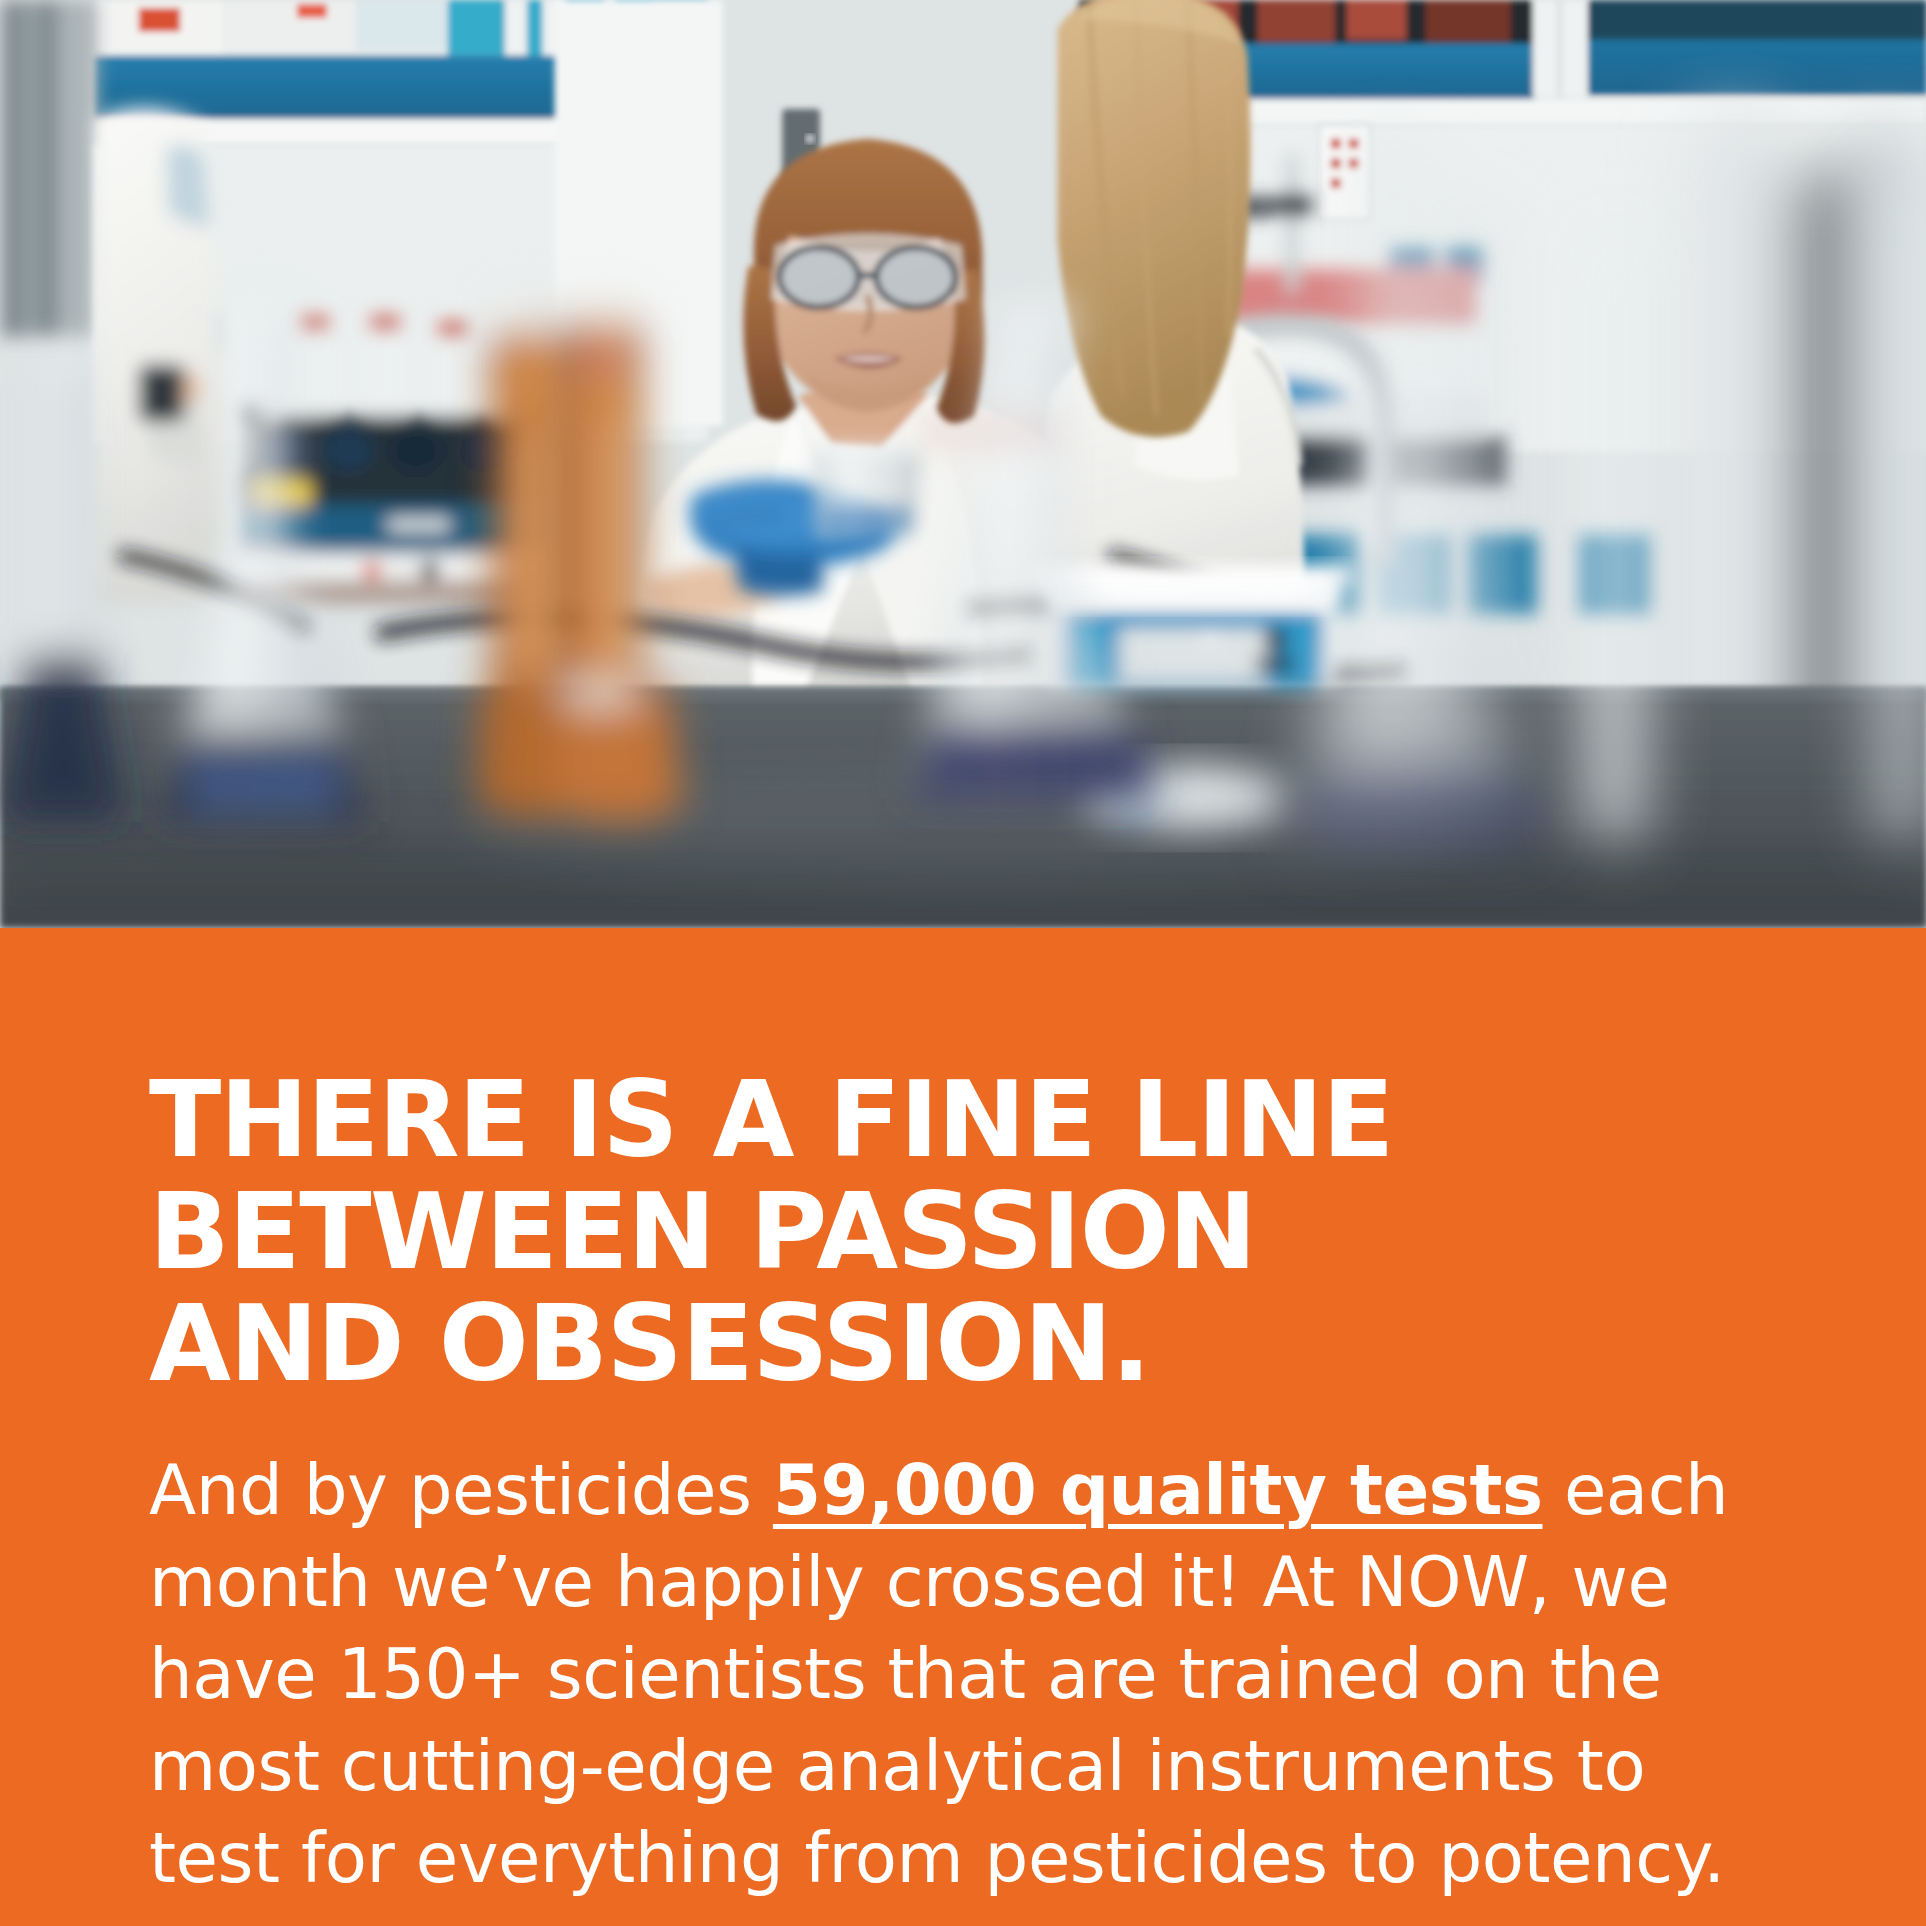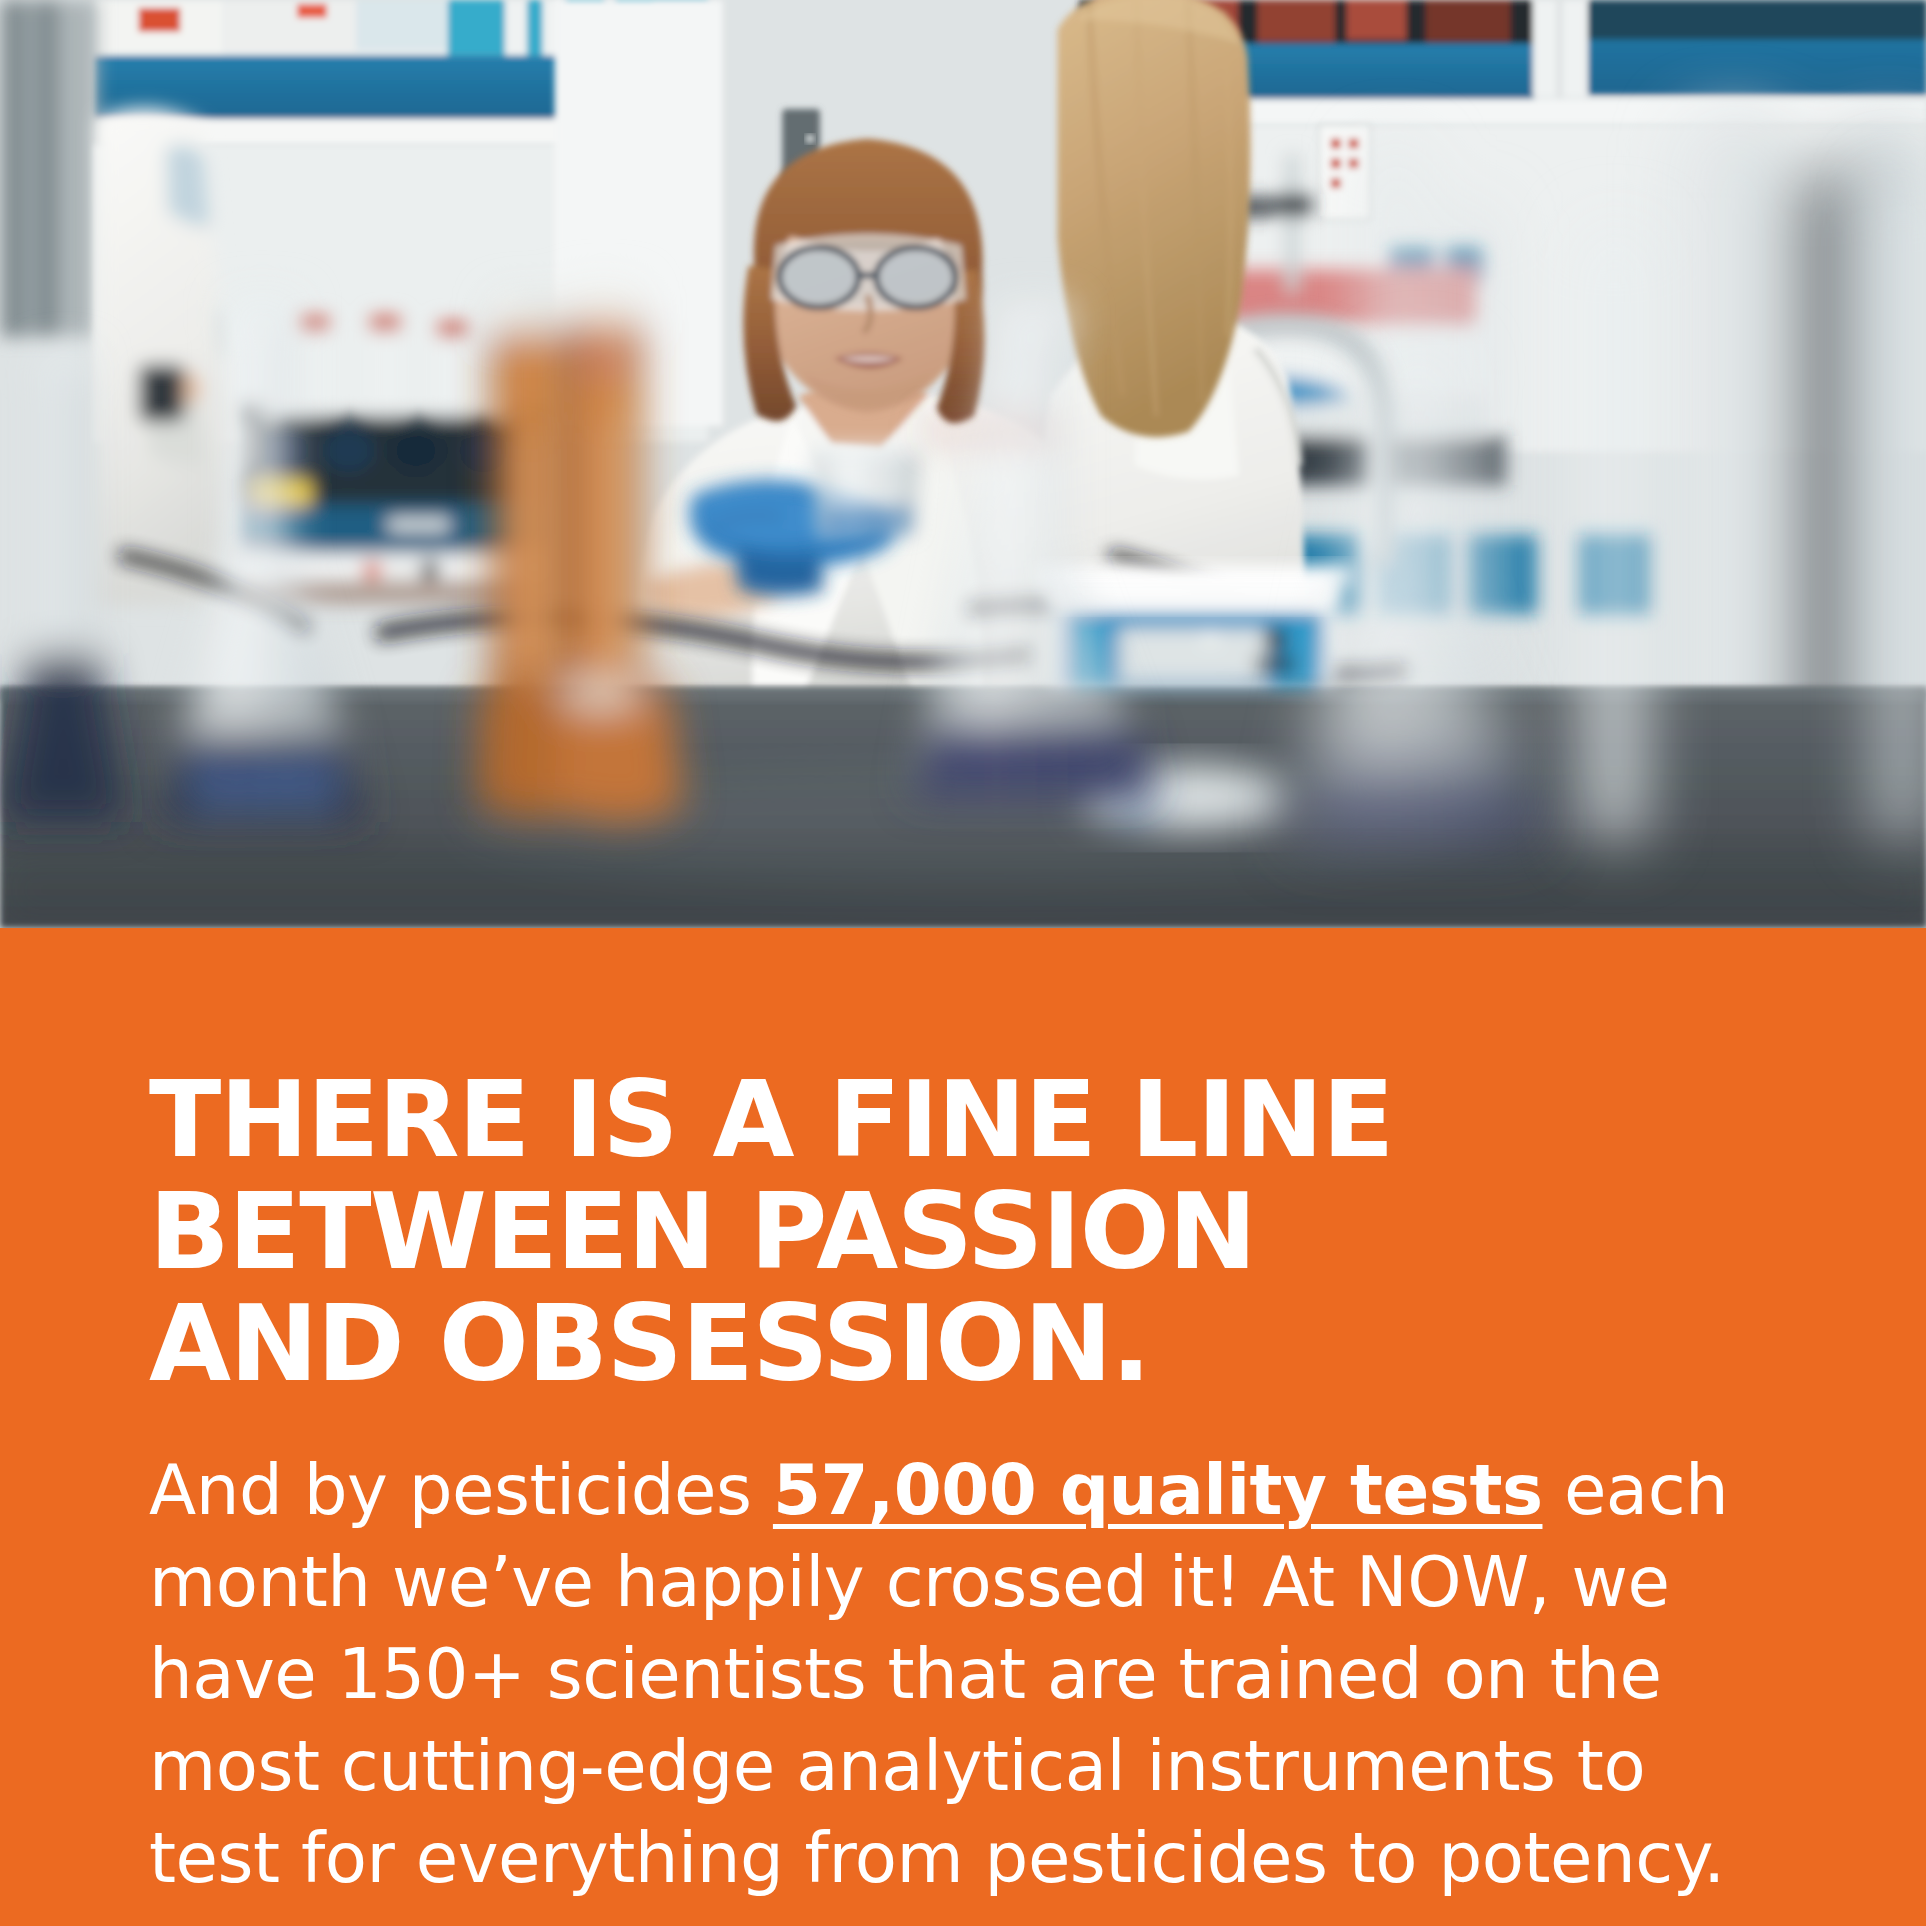--- a/index.html
+++ b/index.html
@@ -444,19 +444,19 @@
     </svg>
   </div>
 
   <div class="panel">
 
     <h1 class="headline">THERE IS A FINE LINE
 BETWEEN PASSION
 AND OBSESSION.</h1>
 
     <p class="body-copy">
-      <span>And by pesticides </span><span class="emph">57,000 quality tests</span><span> each month we’ve happily crossed it! At NOW, we have 150+ scientists that are trained on the most cutting-edge analytical instruments to test for everything from pesticides to potency.</span>
+      <span>And by pesticides </span><span class="emph">59,000 quality tests</span><span> each month we’ve happily crossed it! At NOW, we have 150+ scientists that are trained on the most cutting-edge analytical instruments to test for everything from pesticides to potency.</span>
     </p>
 
   </div>
 
 </div>
 
 
 </body></html>

